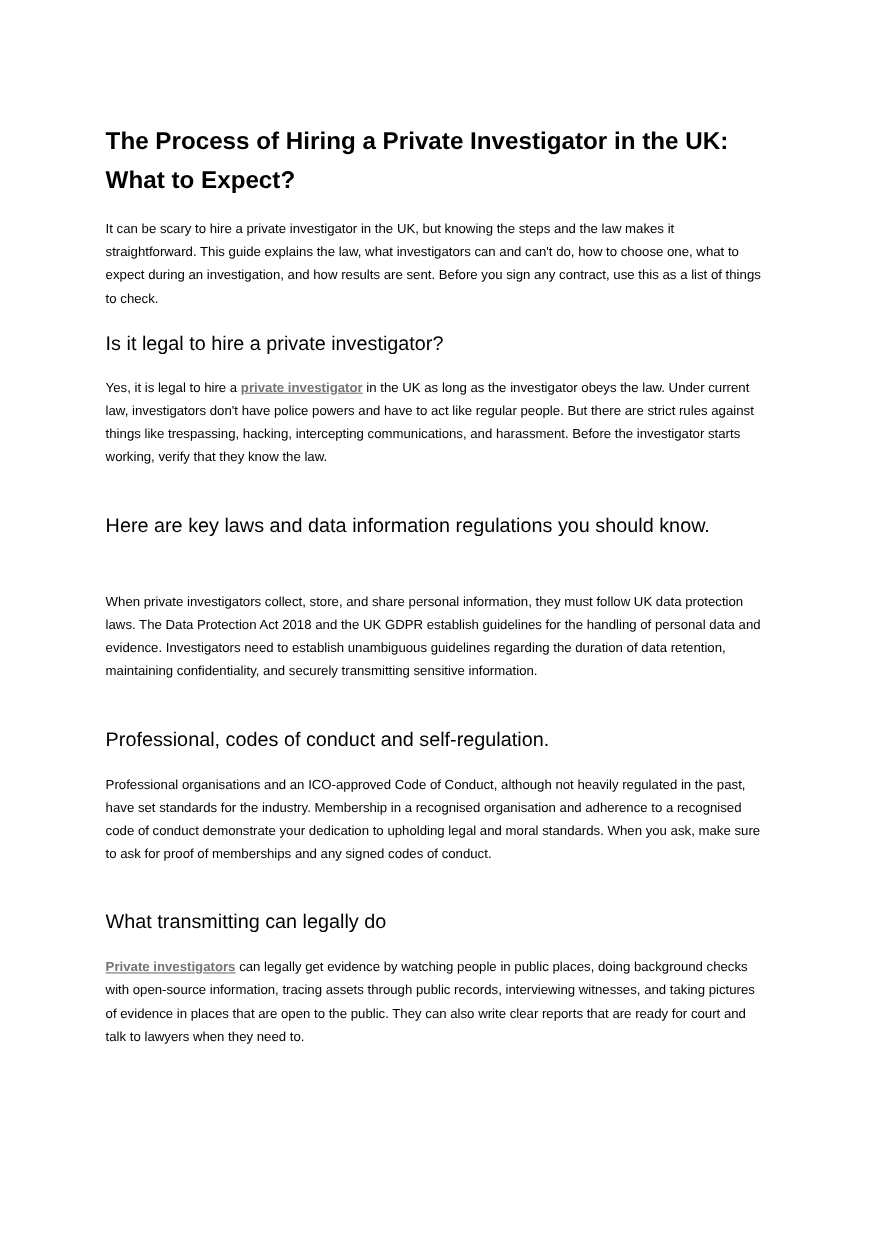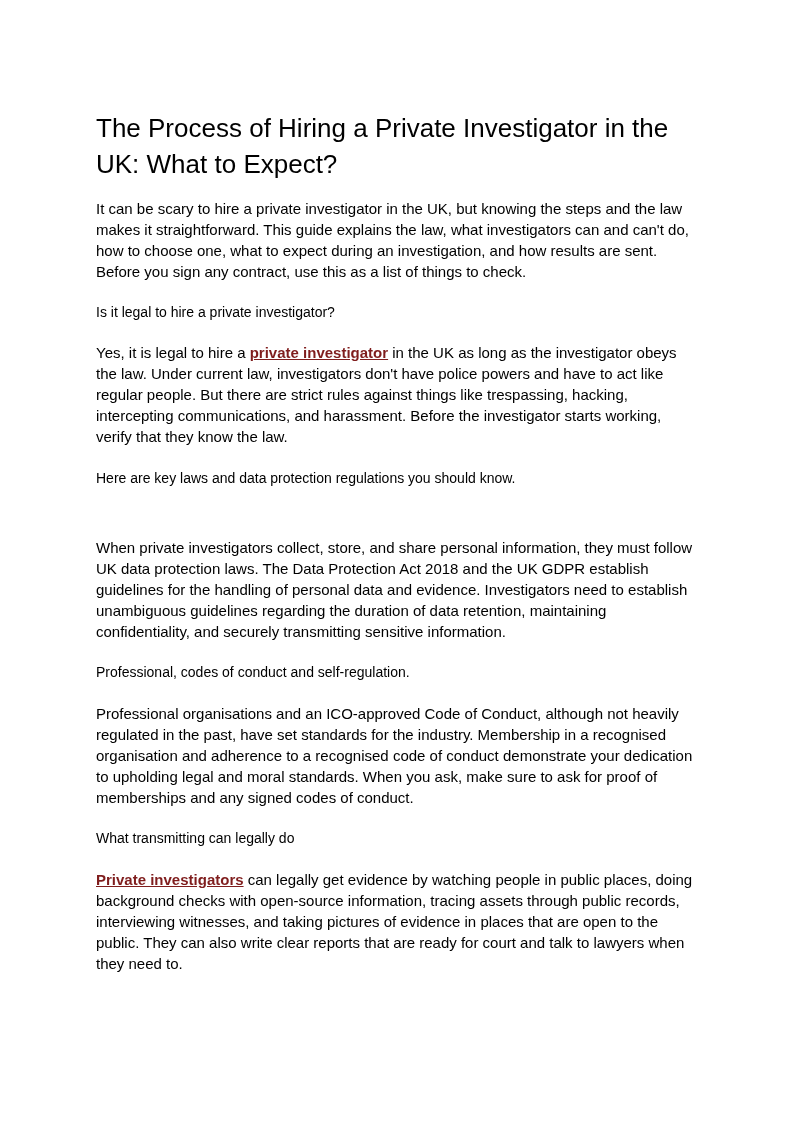--- a/index.html
+++ b/index.html
@@ -2,45 +2,45 @@
 <html><head>
   <meta charset="utf-8">
   <style>
     html, body { margin: 0; padding: 0; background: #ffffff; }
     body { width: 795px; height: 1123px; position: relative; overflow: hidden; }
     .page {
       position: absolute; left: 96px; top: 0; width: 610px;
       font-family: "Liberation Sans", sans-serif; color: #000000;
     }
     h1 {
-      font-weight: 400; font-size: 26px; line-height: 36px;
+      font-weight: 700; font-size: 22px; line-height: 36px;
       margin: 0; position: absolute; top: 110px; left: 0; width: 610px;
     }
     h2 {
-      font-weight: 400; font-size: 14px; line-height: 28px;
+      font-weight: 400; font-size: 18px; line-height: 28px;
       margin: 0; position: absolute; left: 0; width: 610px;
     }
     p {
-      font-size: 15px; line-height: 21px; margin: 0;
+      font-size: 12px; line-height: 21px; margin: 0;
       position: absolute; left: 0; width: 602px;
     }
-    a.link { color: #7f1d1d; font-weight: 700; }
+    a.link { color: #737373; font-weight: 700; }
   </style>
 </head>
 <body>
 
 <div class="page">
   <h1>The Process of Hiring a Private Investigator in the UK: What to Expect?</h1>
 
   <p style="top:198px">It can be scary to hire a private investigator in the UK, but knowing the steps and the law makes it straightforward. This guide explains the law, what investigators can and can't do, how to choose one, what to expect during an investigation, and how results are sent. Before you sign any contract, use this as a list of things to check.</p>
 
   <h2 style="top:298px">Is it legal to hire a private investigator?</h2>
   <p style="top:342px"><span>Yes, it is legal to hire a </span><a class="link" href="#">private investigator</a><span> in the UK as long as the investigator obeys the law. Under current law, investigators don't have police powers and have to act like regular people. But there are strict rules against things like trespassing, hacking, intercepting communications, and harassment. Before the investigator starts working, verify that they know the law.</span></p>
 
-  <h2 style="top:464px">Here are key laws and data protection regulations you should know.</h2>
+  <h2 style="top:464px">Here are key laws and data information regulations you should know.</h2>
   <p style="top:537px">When private investigators collect, store, and share personal information, they must follow UK data protection laws. The Data Protection Act 2018 and the UK GDPR establish guidelines for the handling of personal data and evidence. Investigators need to establish unambiguous guidelines regarding the duration of data retention, maintaining confidentiality, and securely transmitting sensitive information.</p>
 
   <h2 style="top:658px">Professional, codes of conduct and self-regulation.</h2>
   <p style="top:703px">Professional organisations and an ICO-approved Code of Conduct, although not heavily regulated in the past, have set standards for the industry. Membership in a recognised organisation and adherence to a recognised code of conduct demonstrate your dedication to upholding legal and moral standards. When you ask, make sure to ask for proof of memberships and any signed codes of conduct.</p>
 
   <h2 style="top:824px">What transmitting can legally do</h2>
   <p style="top:869px"><a class="link" href="#">Private investigators</a><span> can legally get evidence by watching people in public places, doing background checks with open-source information, tracing assets through public records, interviewing witnesses, and taking pictures of evidence in places that are open to the public. They can also write clear reports that are ready for court and talk to lawyers when they need to.</span></p>
 </div>
 
 </body></html>

